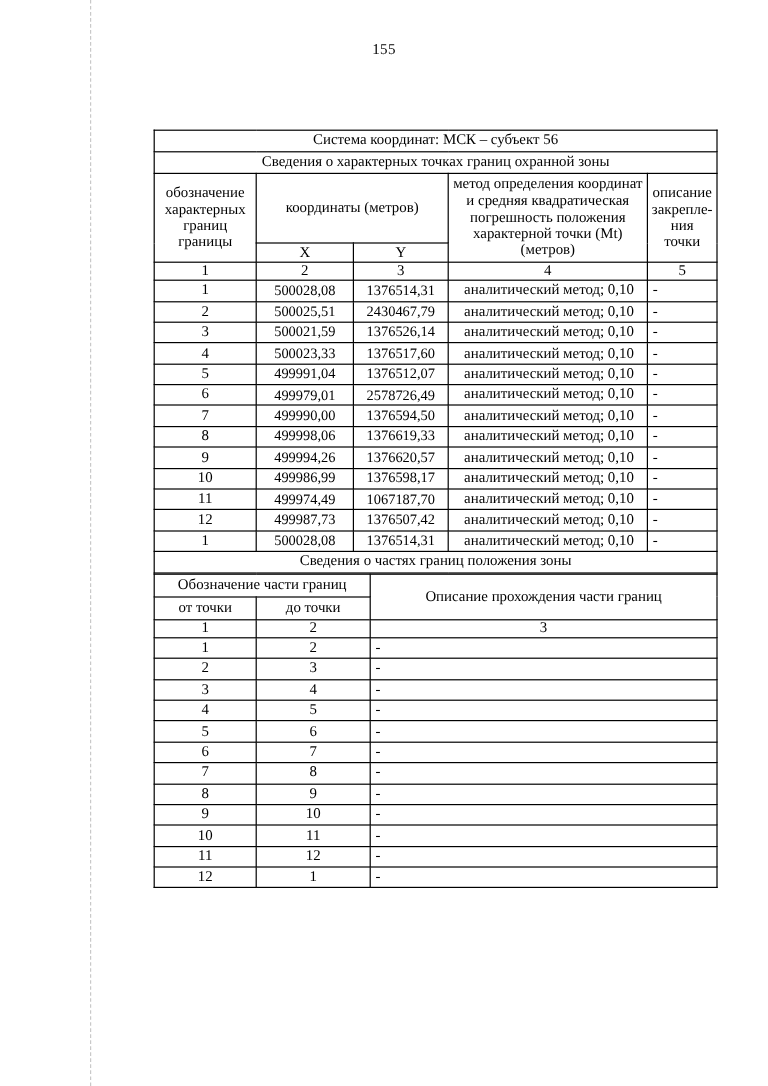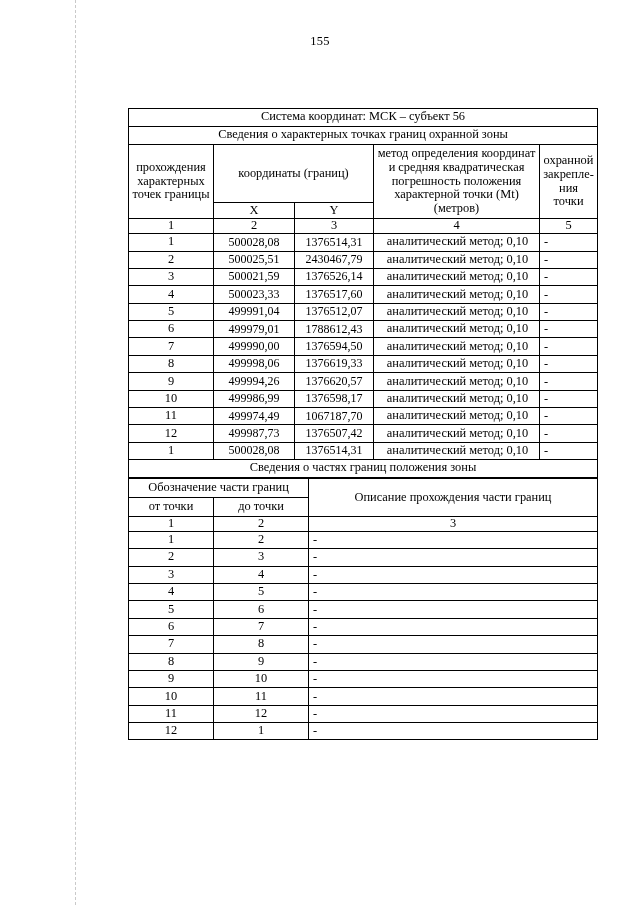--- a/index.html
+++ b/index.html
@@ -142,24 +142,24 @@
 
         <tr>
           <td class="band" colspan="5">Система координат: МСК – субъект 56</td>
         </tr>
 
         <tr>
           <td class="band" colspan="5">Сведения о характерных точках границ охранной зоны</td>
         </tr>
 
         <tr>
-          <td class="hdr-cell" rowspan="2">прохождения характерных точек границы</td>
-          <td class="hdr-cell" colspan="2">координаты (границ)</td>
+          <td class="hdr-cell" rowspan="2">обозначение характерных границ границы</td>
+          <td class="hdr-cell" colspan="2">координаты (метров)</td>
           <td class="hdr-cell" rowspan="2">метод определения координат и средняя квадратическая погрешность положения характерной точки (Mt) (метров)</td>
-          <td class="hdr-cell" rowspan="2">охранной закрепле- ния точки</td>
+          <td class="hdr-cell" rowspan="2">описание закрепле- ния точки</td>
         </tr>
 
         <tr class="xy-sub">
           <td>X</td>
           <td>Y</td>
         </tr>
 
         <tr class="num-row">
           <td>1</td>
           <td>2</td>
@@ -199,21 +199,21 @@
         <tr class="data-row">
           <td>5</td>
           <td class="coord">499991,04</td>
           <td class="coord">1376512,07</td>
           <td class="method">аналитический метод; 0,10</td>
           <td class="descr">-</td>
         </tr>
         <tr class="data-row">
           <td>6</td>
           <td class="coord">499979,01</td>
-          <td class="coord">1788612,43</td>
+          <td class="coord">2578726,49</td>
           <td class="method">аналитический метод; 0,10</td>
           <td class="descr">-</td>
         </tr>
         <tr class="data-row">
           <td>7</td>
           <td class="coord">499990,00</td>
           <td class="coord">1376594,50</td>
           <td class="method">аналитический метод; 0,10</td>
           <td class="descr">-</td>
         </tr>

